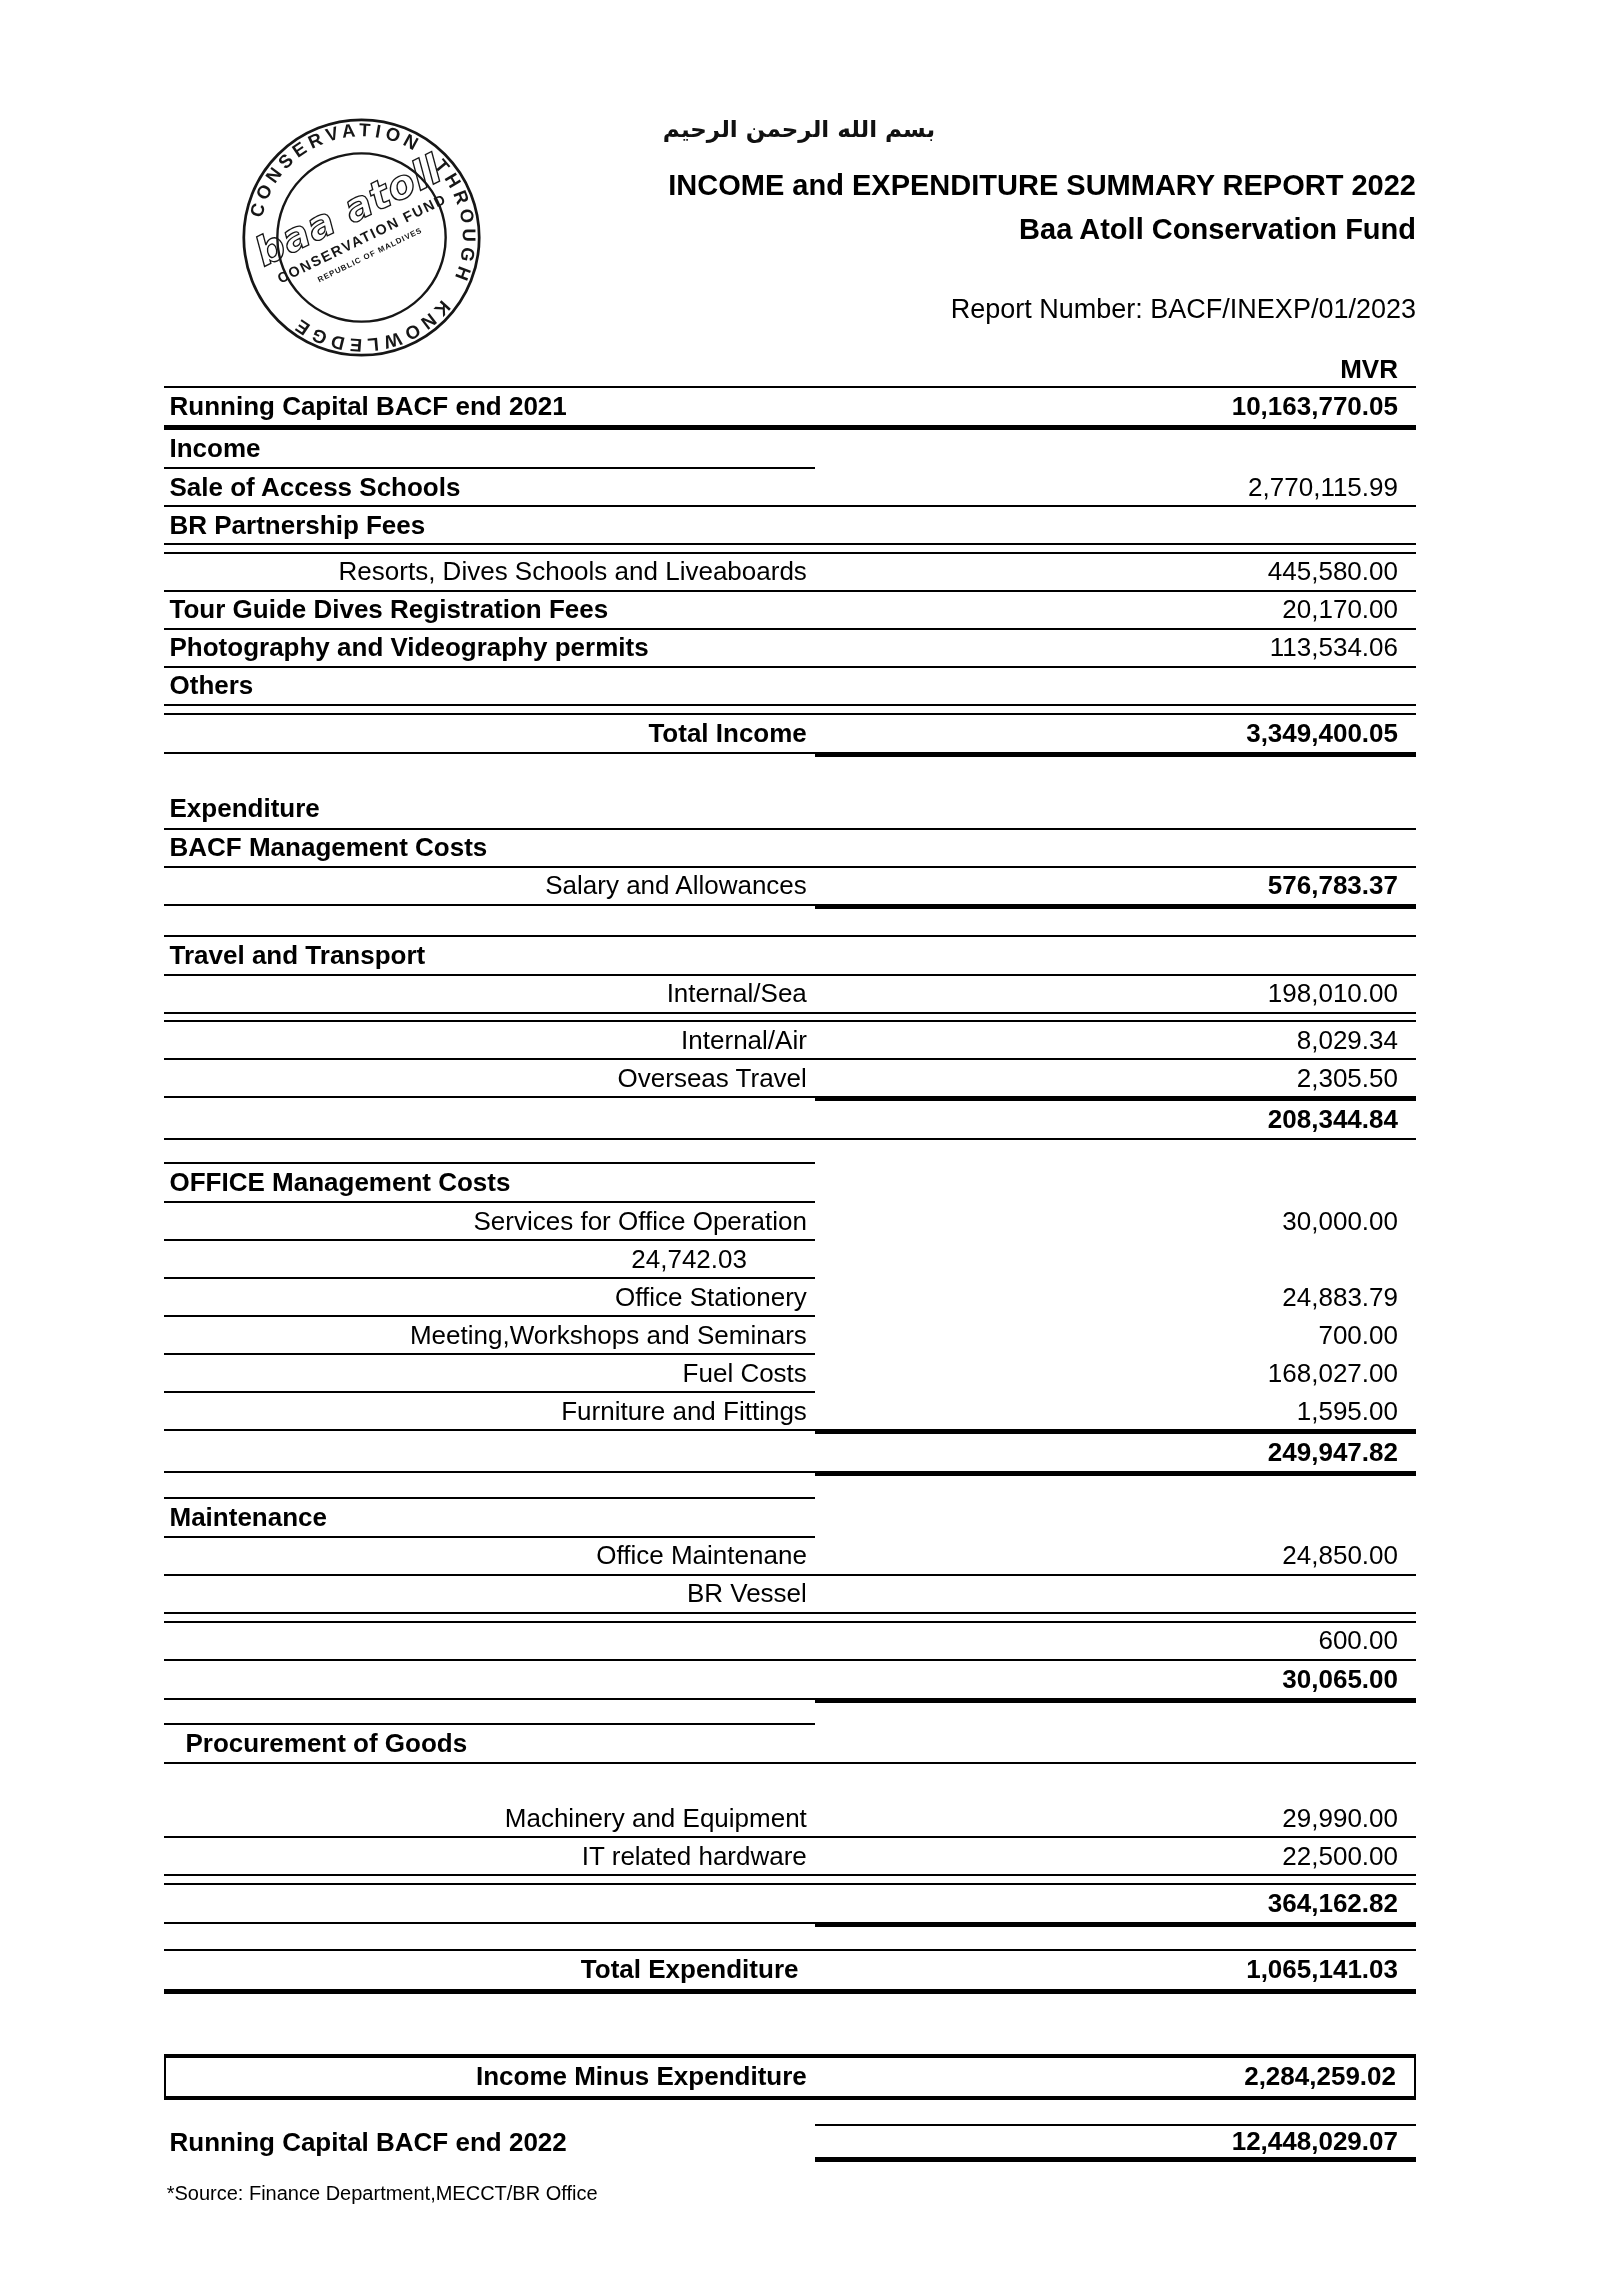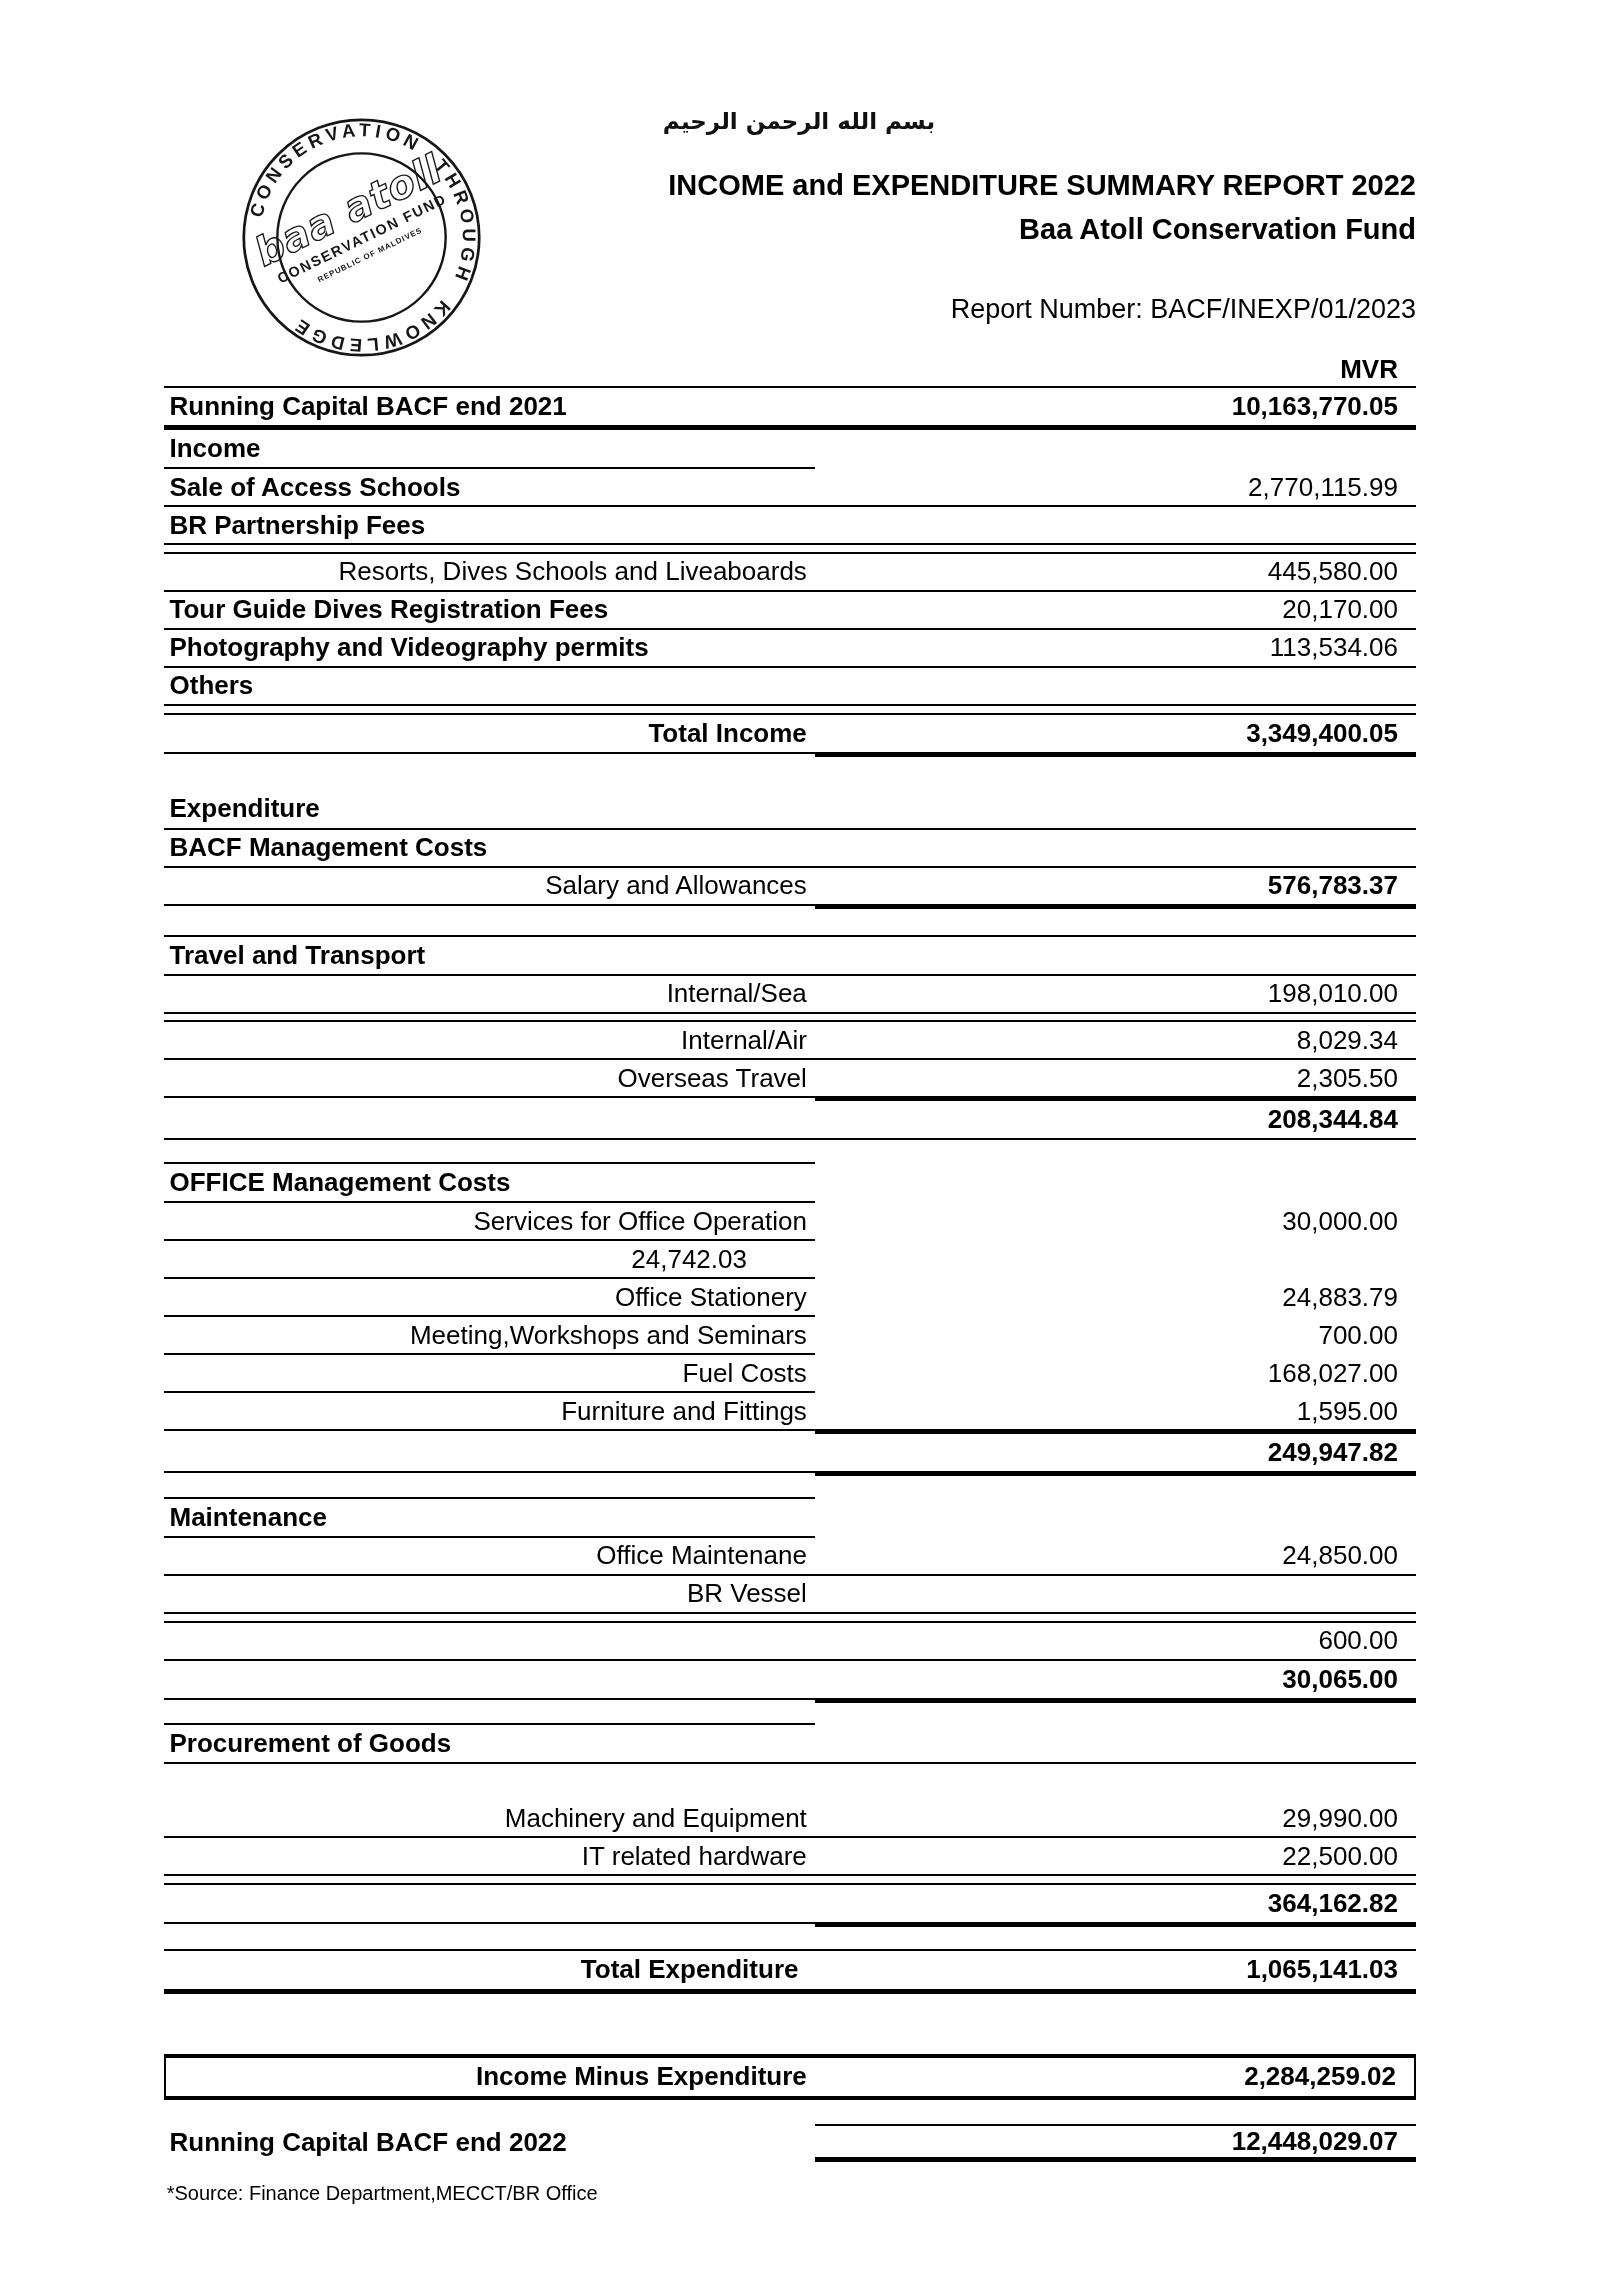--- a/index.html
+++ b/index.html
@@ -3,21 +3,21 @@
 <meta charset="utf-8">
 <style>
   html,body { margin:0; padding:0; background:#888; }
   .page {
     position:relative; width:1598px; height:2295px; background:#ffffff;
     font-family:"Liberation Sans", sans-serif; color:#000; overflow:hidden;
     margin:0 auto;
   }
   
   .bismillah {
-    position:absolute; top:108px; left:50%; transform:translateX(-50%);
+    position:absolute; top:116px; left:50%; transform:translateX(-50%);
     font-size:23px; font-weight:bold; color:#111; white-space:nowrap;
     font-family:"DejaVu Sans", sans-serif;
     text-align:right;
   }
   .logo { position:absolute; left:239px; top:115px; width:245px; height:245px; }
   .titleblock { position:absolute; top:168px; left:615px; right:182px; text-align:right; }
   .title1 { font-size:29px; font-weight:bold; line-height:34px; }
   .title2 { font-size:29px; font-weight:bold; line-height:34px; margin-top:9.6px; }
   .repnum { font-size:27px; line-height:31px; margin-top:48px; }
   
@@ -337,21 +337,21 @@
       </div>
       <div class="rrule">
         <div class="rl r-thin"></div>
         <div class="rv r-thick"></div>
       </div>
       <div class="rgap" style="height: 20.5px;"></div>
       <div class="rrule">
         <div class="rl r-thin"></div>
         <div class="rv r-none"></div>
       </div>
-      <div class="trow" style="height: 37px;">
+      <div class="trow" style="height: 37px; margin-left: 16px;">
         <div class="cl b">Procurement of Goods</div>
         <div class="cv"></div>
       </div>
       <div class="rrule">
         <div class="rl r-med"></div>
         <div class="rv r-med"></div>
       </div>
       <div class="rgap" style="height: 36px;"></div>
       <div class="trow" style="height: 36px;">
         <div class="cl ar">Machinery and Equipment</div>

